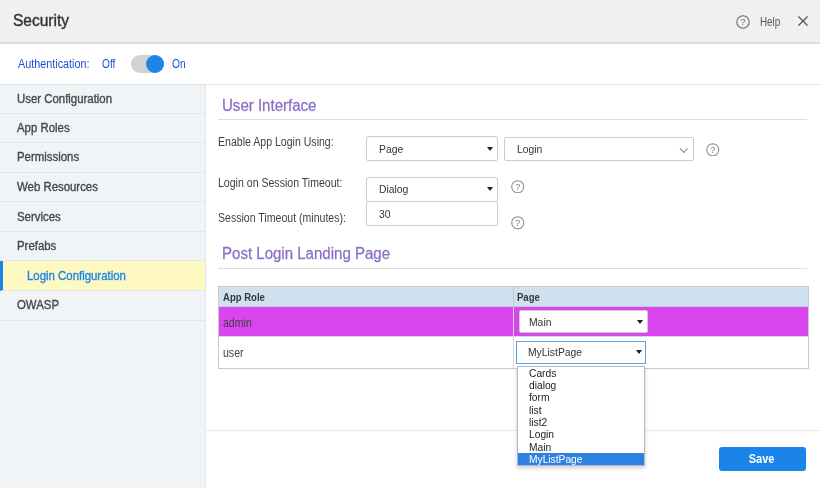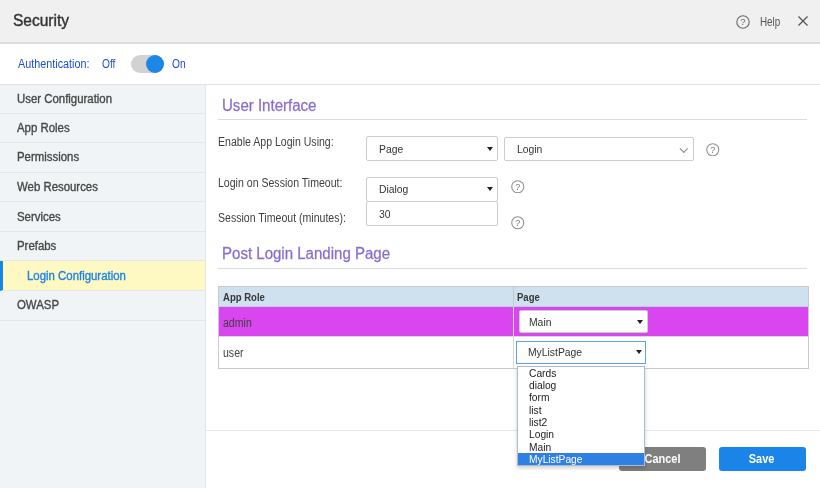--- a/index.html
+++ b/index.html
@@ -189,23 +189,20 @@
             <span class="caret" style="right:4px;"></span>
           </div>
       </div>
       <div class="tr row2">
           <span class="cellt c1"><span class="t">user</span></span>
           <span class="coldiv" style="border-color:#d9d9d9;"></span>
         </div>
     </div>
 
     <div class="footrule"></div>
-    <div class="btn cancel">
-        <span class="t">Cancel</span>
-      </div>
     <div class="btn save">
         <span class="t">Save</span>
       </div>
 
     <div class="ddsel">
         <span class="txt">MyListPage</span>
         <span class="caret" style="right:3px;"></span>
       </div>
     <div class="dd">
       <div class="opt">

